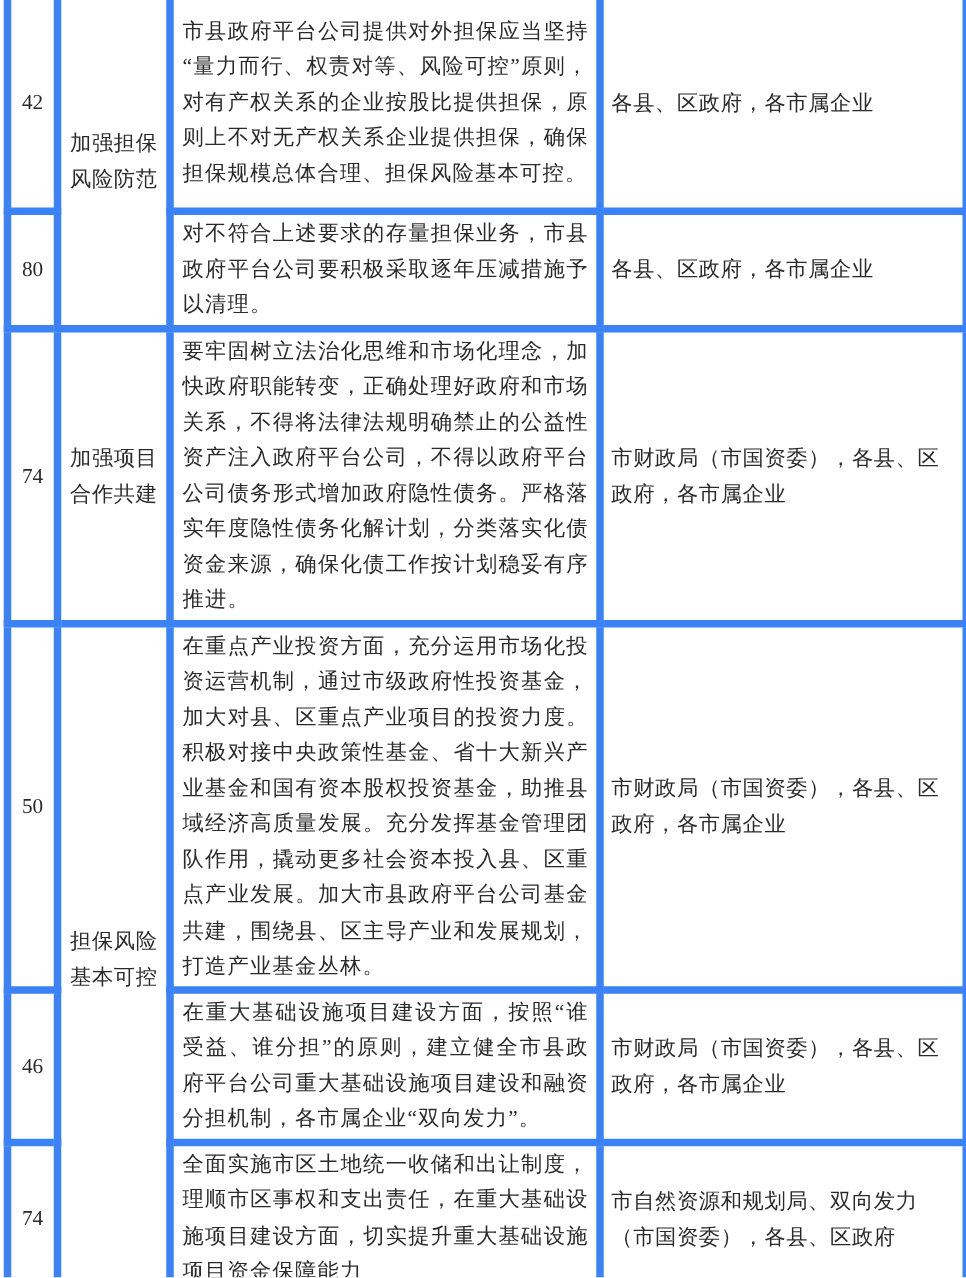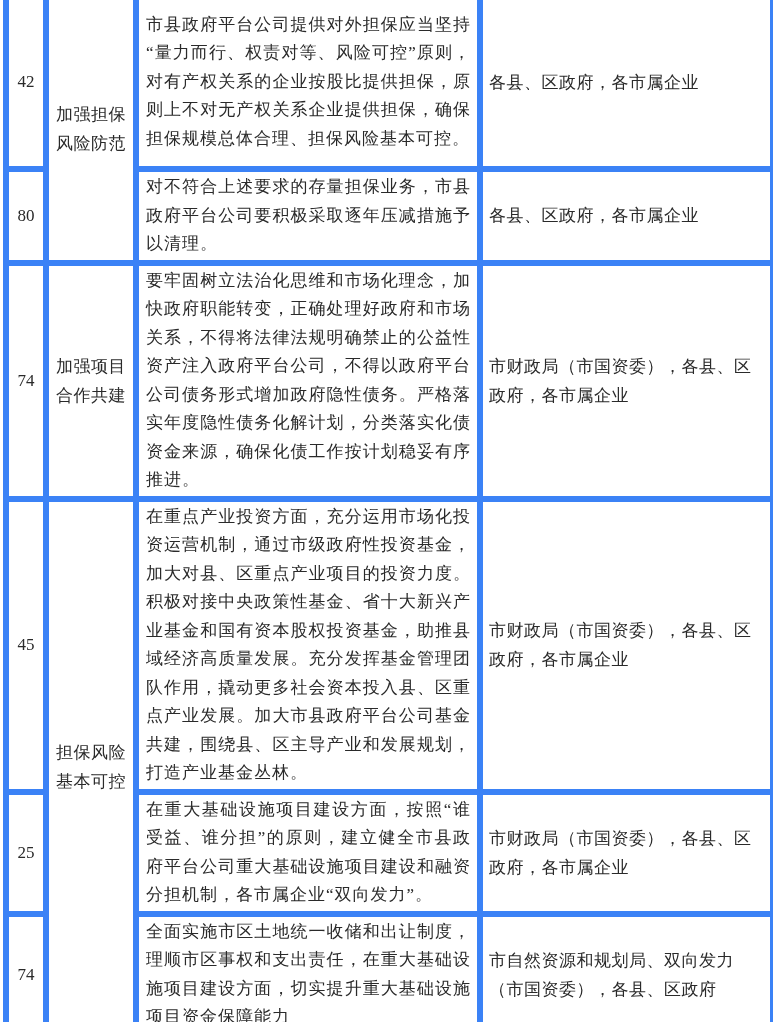--- a/index.html
+++ b/index.html
@@ -96,27 +96,27 @@
     </tr>
 
     <tr class="section-start" style="height:231px">
       <td class="c-num">74</td>
       <td class="c-cat">加强项目合作共建</td>
       <td class="c-measure">要牢固树立法治化思维和市场化理念，加快政府职能转变，正确处理好政府和市场关系，不得将法律法规明确禁止的公益性资产注入政府平台公司，不得以政府平台公司债务形式增加政府隐性债务。严格落实年度隐性债务化解计划，分类落实化债资金来源，确保化债工作按计划稳妥有序推进。</td>
       <td class="c-resp">市财政局（市国资委），各县、区政府，各市属企业</td>
     </tr>
 
     <tr class="section-start" style="height:284px">
-      <td class="c-num">45</td>
+      <td class="c-num">50</td>
       <td class="c-cat" rowspan="3">担保风险基本可控</td>
       <td class="c-measure">在重点产业投资方面，充分运用市场化投资运营机制，通过市级政府性投资基金，加大对县、区重点产业项目的投资力度。积极对接中央政策性基金、省十大新兴产业基金和国有资本股权投资基金，助推县域经济高质量发展。充分发挥基金管理团队作用，撬动更多社会资本投入县、区重点产业发展。加大市县政府平台公司基金共建，围绕县、区主导产业和发展规划，打造产业基金丛林。</td>
       <td class="c-resp">市财政局（市国资委），各县、区政府，各市属企业</td>
     </tr>
     <tr style="height:118px">
-      <td class="c-num">25</td>
+      <td class="c-num">46</td>
       <td class="c-measure">在重大基础设施项目建设方面，按照“谁受益、谁分担”的原则，建立健全市县政府平台公司重大基础设施项目建设和融资分担机制，各市属企业“双向发力”。</td>
       <td class="c-resp">市财政局（市国资委），各县、区政府，各市属企业</td>
     </tr>
     <tr style="height:118px">
       <td class="c-num">74</td>
       <td class="c-measure">全面实施市区土地统一收储和出让制度，理顺市区事权和支出责任，在重大基础设施项目建设方面，切实提升重大基础设施项目资金保障能力</td>
       <td class="c-resp">市自然资源和规划局、双向发力（市国资委），各县、区政府</td>
     </tr>
 
     <tr class="stub-row" style="height:24px">

